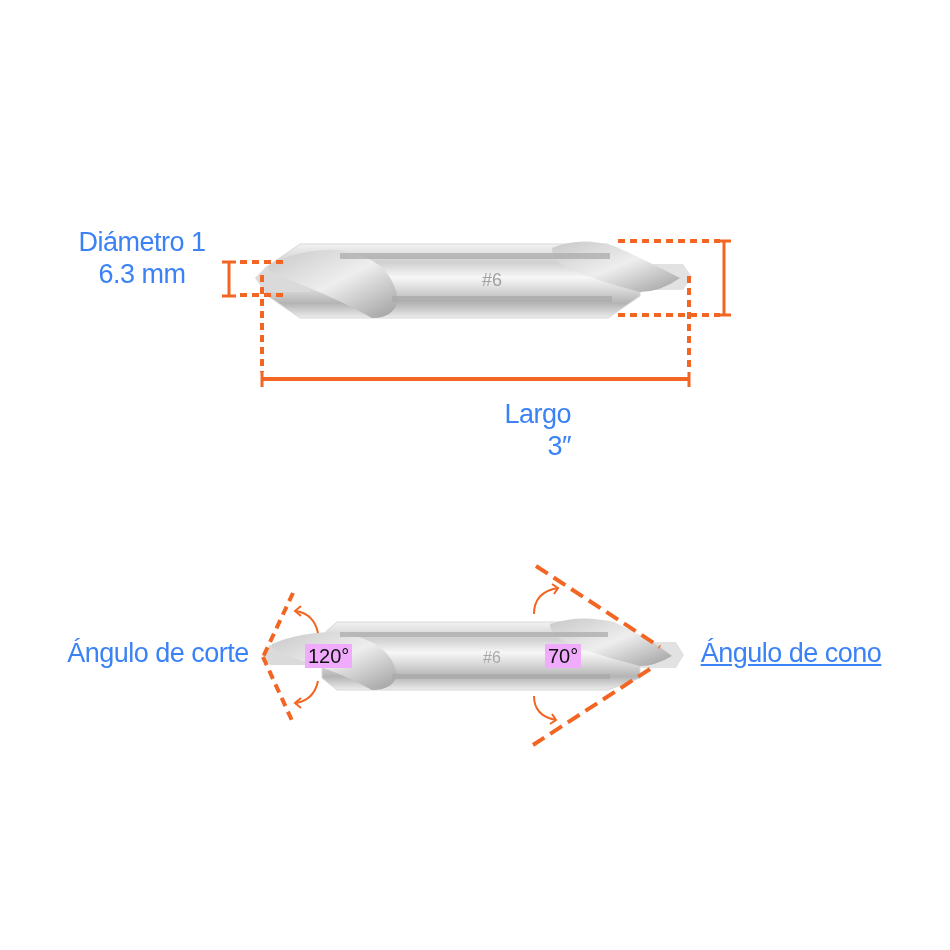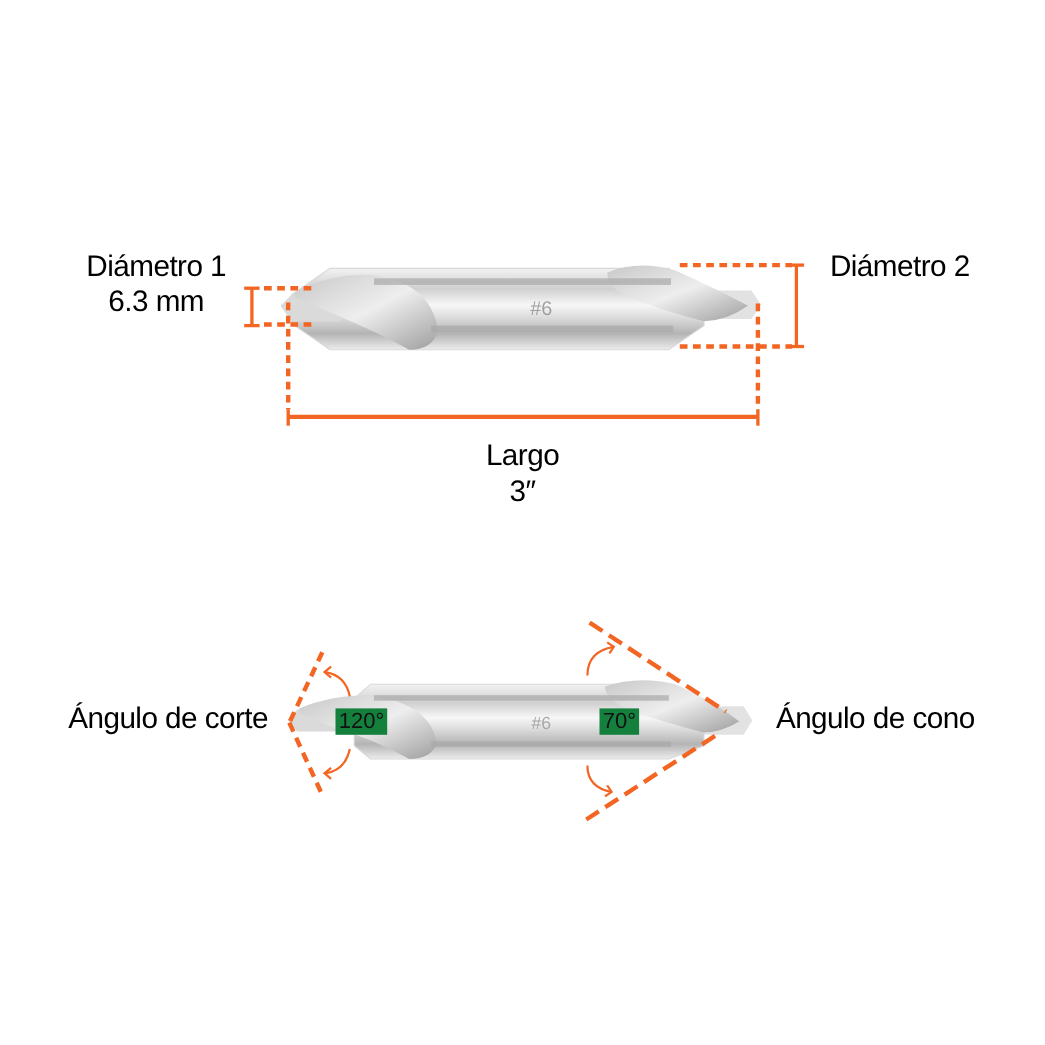--- a/index.html
+++ b/index.html
@@ -1,22 +1,22 @@
 <!DOCTYPE html>
 <html><head>
 <meta charset="utf-8">
 <style>
   html, body { margin:0; padding:0; background:#ffffff; }
   body { width:950px; height:950px; position:relative; overflow:hidden;
          font-family:"Liberation Sans", "DejaVu Sans", sans-serif; }
-  .label { position:absolute; color:#000000; font-size:27px; line-height:32px;
+  .label { position:absolute; color:#3b82f6; font-size:27px; line-height:32px;
            text-align:center; letter-spacing:-0.5px; font-stretch:condensed; }
   .label span { display:block; }
   #art { position:absolute; left:0; top:0; }
-  .angle-box { position:absolute; background:#15803d; color:#111; font-size:20px;
+  .angle-box { position:absolute; background:#f0abfc; color:#111; font-size:20px;
                line-height:24px; padding:0 3px; }
 </style>
 </head>
 <body>
 
 <svg id="art" width="950" height="950" viewBox="0 0 950 950">
   <defs>
     <linearGradient id="steel" x1="0" y1="0" x2="0" y2="1">
       <stop offset="0" stop-color="#f2f2f2"></stop>
       <stop offset="0.25" stop-color="#d0d0d0"></stop>
@@ -99,28 +99,27 @@
     <path d="M534,696 Q534,716 556,720" stroke-width="2"></path>
     <polyline points="550,724 556,720 552,714" stroke-width="2"></polyline>
   </g>
 </svg>
 
 <div class="label" style="left:62px; top:226px; width:160px;">
   <span>Diámetro 1</span>
   <span>6.3 mm</span>
 </div>
 <div class="label" style="left:738px; top:226px; width:160px;">
-  <span>Diámetro 2</span>
 </div>
-<div class="label" style="left:395px; top:398px; width:160px;">
+<div class="label" style="left:411px; top:398px; width:160px;text-align:right;">
   <span>Largo</span>
   <span>3″</span>
 </div>
 
-<div class="label" style="left:62px; top:637px; width:192px; text-align:left;">
+<div class="label" style="left:62px; top:637px; width:192px; text-align:center;">
   <span>Ángulo de corte</span>
 </div>
 <div class="angle-box" style="left:305px; top:644px;">120°</div>
 
-<div class="label" style="left:696px; top:637px; width:190px; text-align:right;">
+<div class="label" style="left:696px; top:637px; width:190px; text-align:center;text-decoration:underline;">
   <span>Ángulo de cono</span>
 </div>
 <div class="angle-box" style="left:545px; top:644px;">70°</div>
 
 </body></html>

